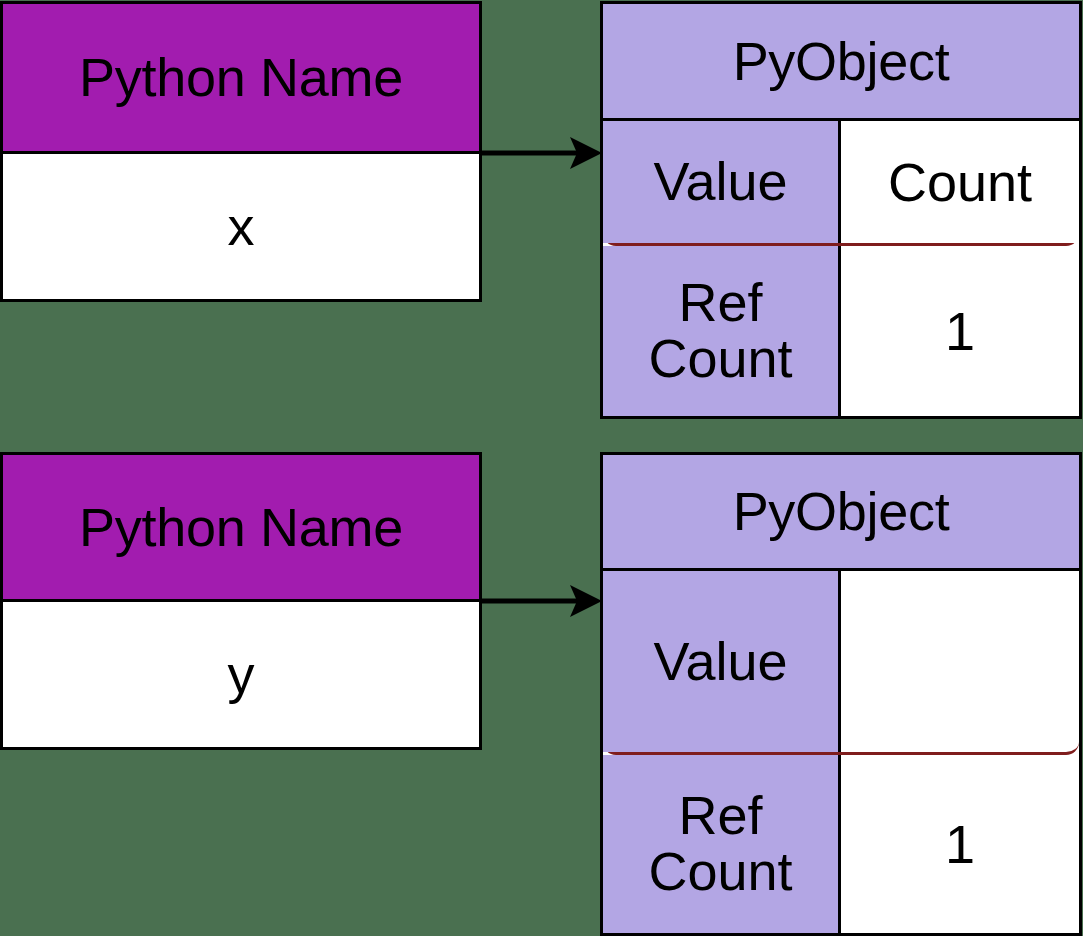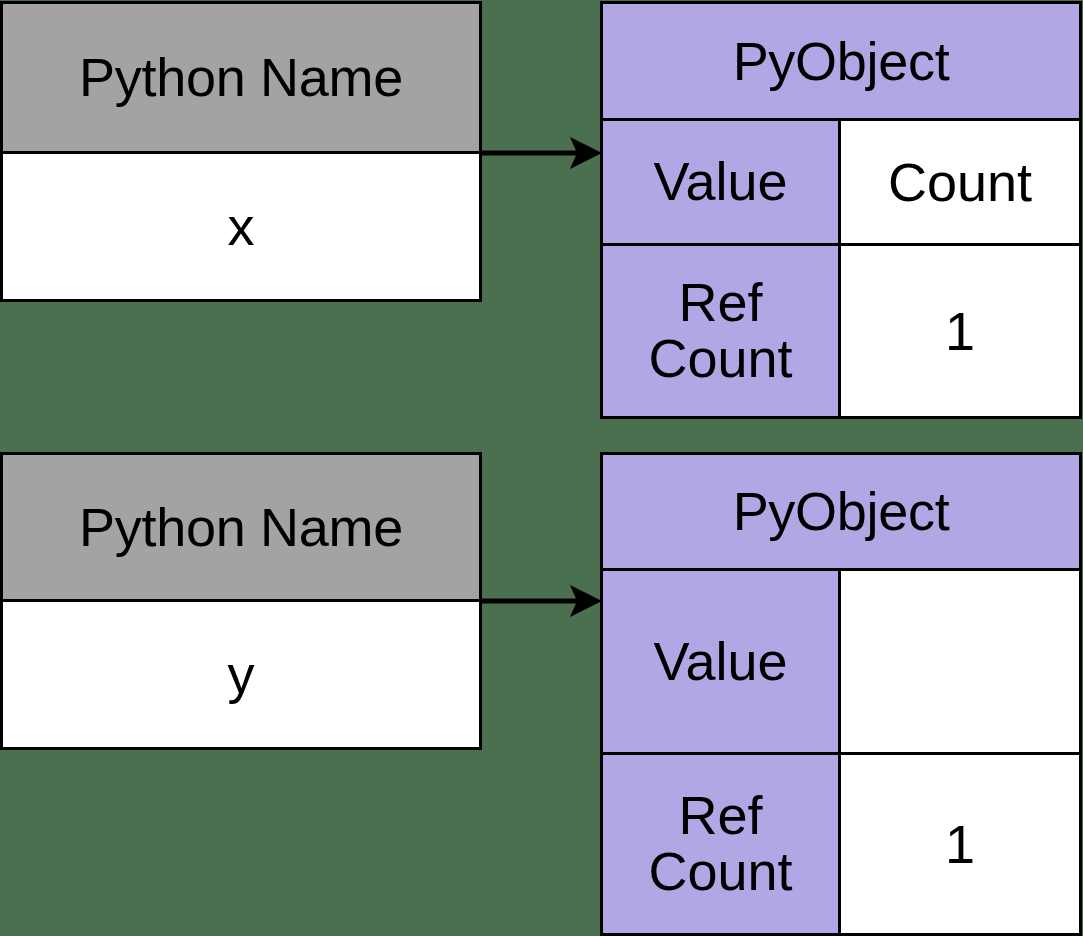--- a/index.html
+++ b/index.html
@@ -21,21 +21,21 @@
   .name-box {
     position: absolute;
     box-sizing: border-box;
     border: 3px solid #000000;
     background: #ffffff;
     display: flex;
     flex-direction: column;
   }
   .name-header {
     box-sizing: border-box;
-    background: #a3a3a3;
+    background: #a21caf;
     border-bottom: 3px solid #000000;
     display: flex;
     align-items: center;
     justify-content: center;
     font-size: 54px;
     line-height: 1.05;
     letter-spacing: -0.3px;
   }
   .name-value {
     box-sizing: border-box;
@@ -68,21 +68,22 @@
     line-height: 1.05;
     letter-spacing: -0.3px;
   }
   .obj-row {
     box-sizing: border-box;
     display: flex;
     flex-direction: row;
     flex: 0 0 auto;
   }
   .obj-row.divided {
-    border-bottom: 3px solid #000000;
+    border-bottom: 3px solid #7f1d1d;
+    border-radius: 13px;
   }
   .obj-key {
     box-sizing: border-box;
     background: #b3a6e4;
     border-right: 3px solid #000000;
     display: flex;
     align-items: center;
     justify-content: center;
     text-align: center;
     font-size: 54px;

